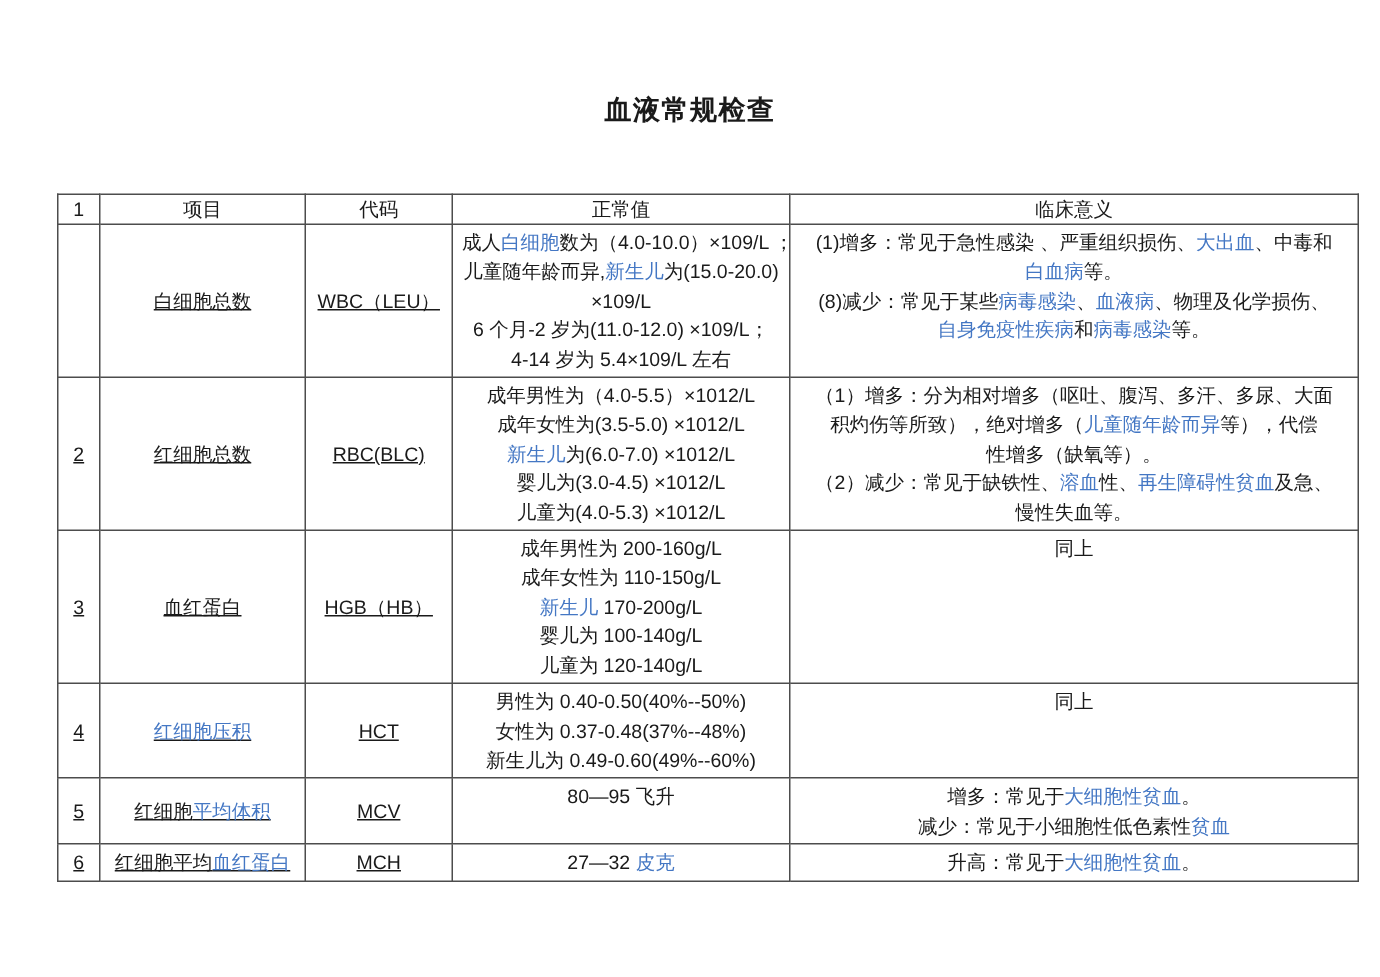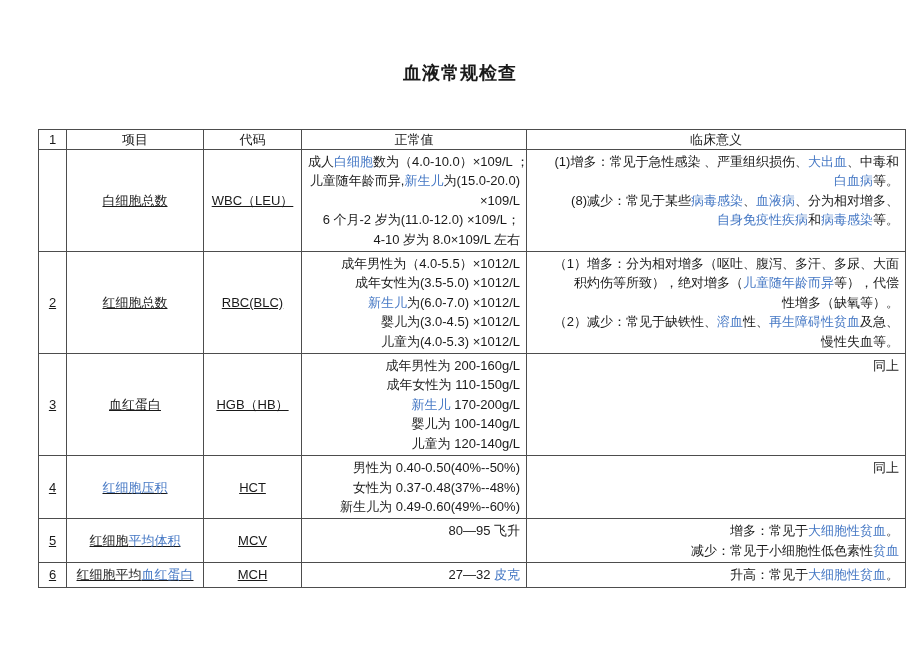--- a/index.html
+++ b/index.html
@@ -47,21 +47,21 @@
   .blood-table td {
     padding: 2px 6px;
     line-height: 19.4px;
   }
   .c-num, .c-item, .c-code {
     text-align: center;
     vertical-align: middle;
     text-decoration: underline;
   }
   .c-normal, .c-clinical {
-    text-align: right;
+    text-align: center;
     vertical-align: top;
   }
   .line { white-space: nowrap; }
   .link { color: var(--link-color, #4477c4); }
 </style>
 </head>
 <body>
 
 <div class="page">
   <div class="doc-title">血液常规检查</div>
@@ -86,26 +86,26 @@
     <tbody id="table-body">
         <tr>
           <td class="c-num"></td>
           <td class="c-item"><span>白细胞总数</span></td>
           <td class="c-code">WBC（LEU）</td>
           <td class="c-normal">
             <div class="line"><span>成人</span><span class="link">白细胞</span><span>数为（4.0-10.0）×109/L ；</span></div>
             <div class="line"><span>儿童随年龄而异,</span><span class="link">新生儿</span><span>为(15.0-20.0)</span></div>
             <div class="line"><span>×109/L</span></div>
             <div class="line"><span>6 个月-2 岁为(11.0-12.0) ×109/L；</span></div>
-            <div class="line"><span>4-10 岁为 8.0×109/L 左右</span></div>
+            <div class="line"><span>4-14 岁为 5.4×109/L 左右</span></div>
           </td>
           <td class="c-clinical">
             <div class="line"><span>(1)增多：常见于急性感染 、严重组织损伤、</span><span class="link">大出血</span><span>、中毒和</span></div>
             <div class="line"><span class="link">白血病</span><span>等。</span></div>
-            <div class="line"><span>(8)减少：常见于某些</span><span class="link">病毒感染</span><span>、</span><span class="link">血液病</span><span>、分为相对增多、</span></div>
+            <div class="line"><span>(8)减少：常见于某些</span><span class="link">病毒感染</span><span>、</span><span class="link">血液病</span><span>、物理及化学损伤、</span></div>
             <div class="line"><span class="link">自身免疫性疾病</span><span>和</span><span class="link">病毒感染</span><span>等。</span></div>
           </td>
         </tr>
         <tr>
           <td class="c-num">2</td>
           <td class="c-item"><span>红细胞总数</span></td>
           <td class="c-code">RBC(BLC)</td>
           <td class="c-normal">
             <div class="line"><span>成年男性为（4.0-5.5）×1012/L</span></div>
             <div class="line"><span>成年女性为(3.5-5.0) ×1012/L</span></div>

